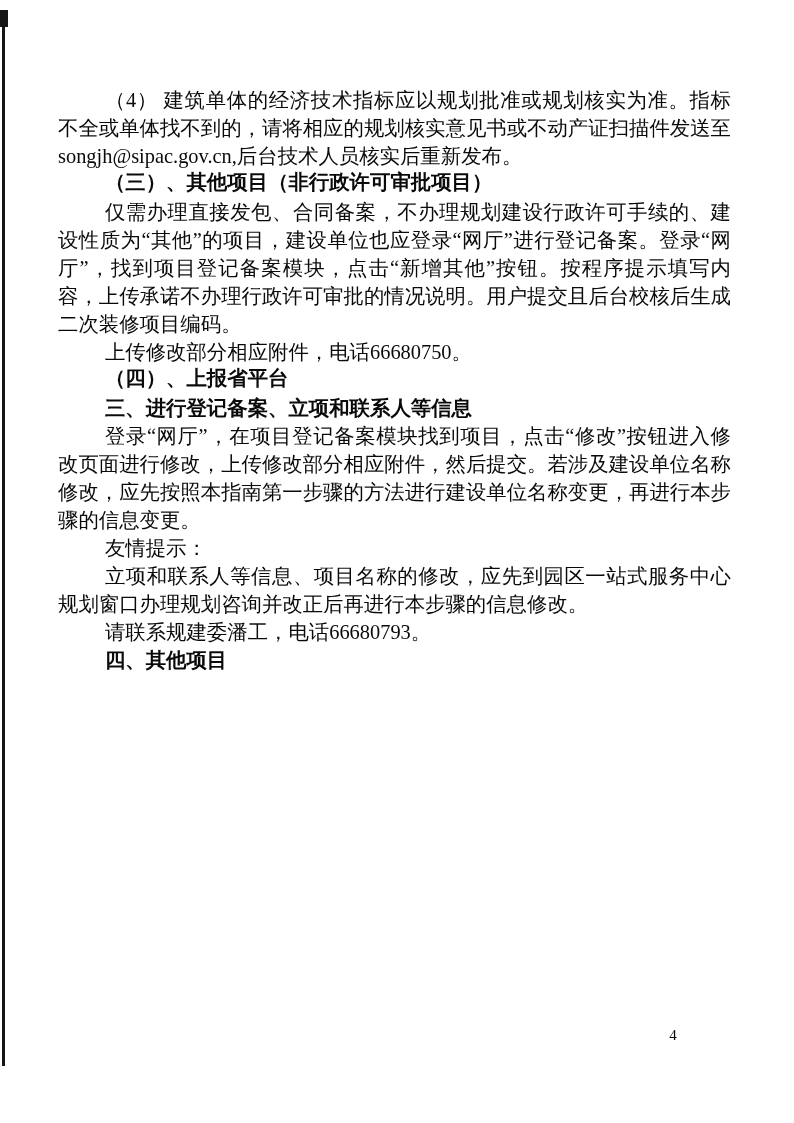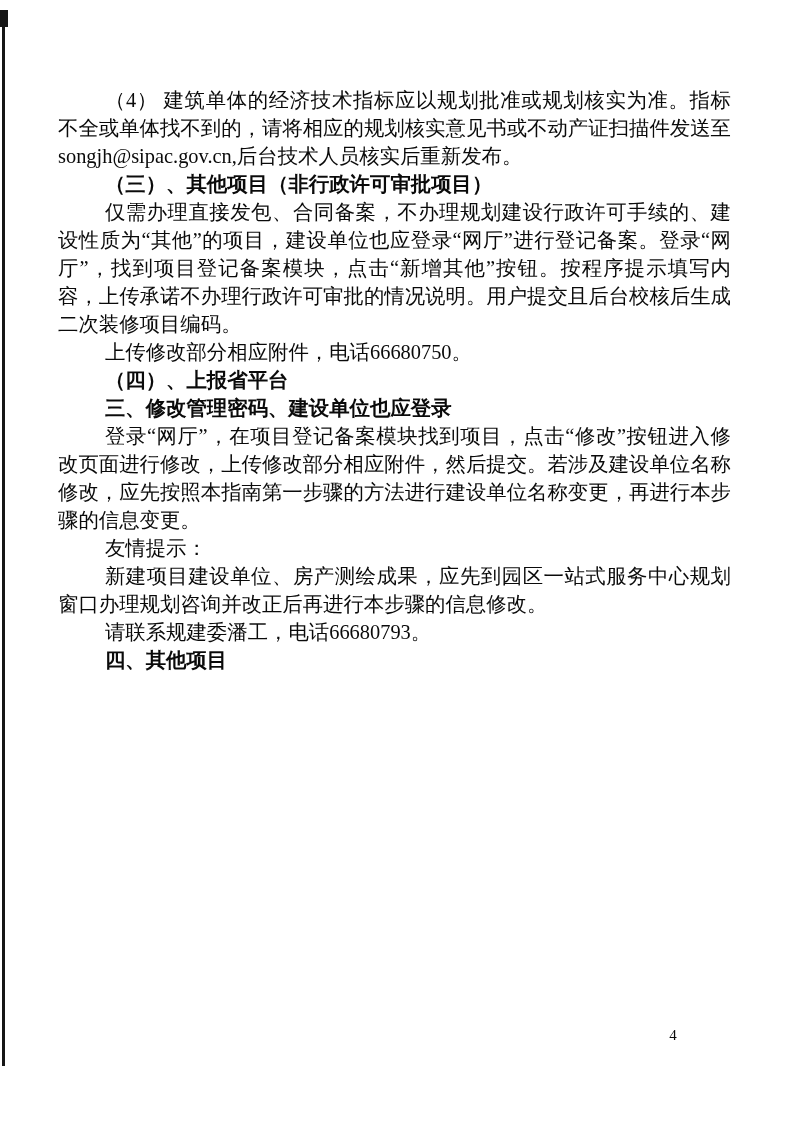--- a/index.html
+++ b/index.html
@@ -36,21 +36,21 @@
     text-indent: 1.4em;
     font-weight: 700;
     font-family: "Liberation Sans", "DejaVu Sans", sans-serif;
   }
 
   .heading {
     font-weight: 700;
     text-indent: 0;
     font-family: "Liberation Sans", "DejaVu Sans", sans-serif;
   }
-  .heading-paren { margin-top: 8px; margin-bottom: 2px; }
+  .heading-paren { margin-top: 8px; margin-bottom: 2px; font-family: Liberation Mono, monospace; }
   .heading-sec   { margin-top: 16px; margin-bottom: 2px; }
 
   .tip-title {
     font-weight: 400;
     text-indent: 2.3em;
     font-family: "Liberation Sans", "DejaVu Sans", sans-serif;
   }
 
   .page-number {
     position: absolute;
@@ -96,27 +96,27 @@
     <p class="heading heading-paren">（三）、其他项目（非行政许可审批项目）</p>
 
     <p>仅需办理直接发包、合同备案，不办理规划建设行政许可手续的、建设性质为“其他”的项目，建设单位也应登录“网厅”进行登记备案。登录“网厅”，找到项目登记备案模块，点击“新增其他”按钮。按程序提示填写内容，上传承诺不办理行政许可审批的情况说明。用户提交且后台校核后生成二次装修项目编码。</p>
 
     <p>上传修改部分相应附件，电话66680750。</p>
 
     <p class="heading heading-paren">（四）、上报省平台</p>
 
 
 
-    <p class="heading heading-sec">三、修改管理密码、建设单位也应登录</p>
+    <p class="heading heading-sec">三、进行登记备案、立项和联系人等信息</p>
 
     <p>登录“网厅”，在项目登记备案模块找到项目，点击“修改”按钮进入修改页面进行修改，上传修改部分相应附件，然后提交。若涉及建设单位名称修改，应先按照本指南第一步骤的方法进行建设单位名称变更，再进行本步骤的信息变更。</p>
 
     <p class="tip-title">友情提示：</p>
 
-    <p>新建项目建设单位、房产测绘成果，应先到园区一站式服务中心规划窗口办理规划咨询并改正后再进行本步骤的信息修改。</p>
+    <p>立项和联系人等信息、项目名称的修改，应先到园区一站式服务中心规划窗口办理规划咨询并改正后再进行本步骤的信息修改。</p>
 
     <p>请联系规建委潘工，电话66680793。</p>
 
     <p class="heading heading-sec">四、其他项目</p>
 
 
   </div>
 
   <div class="page-number">4</div>
 

